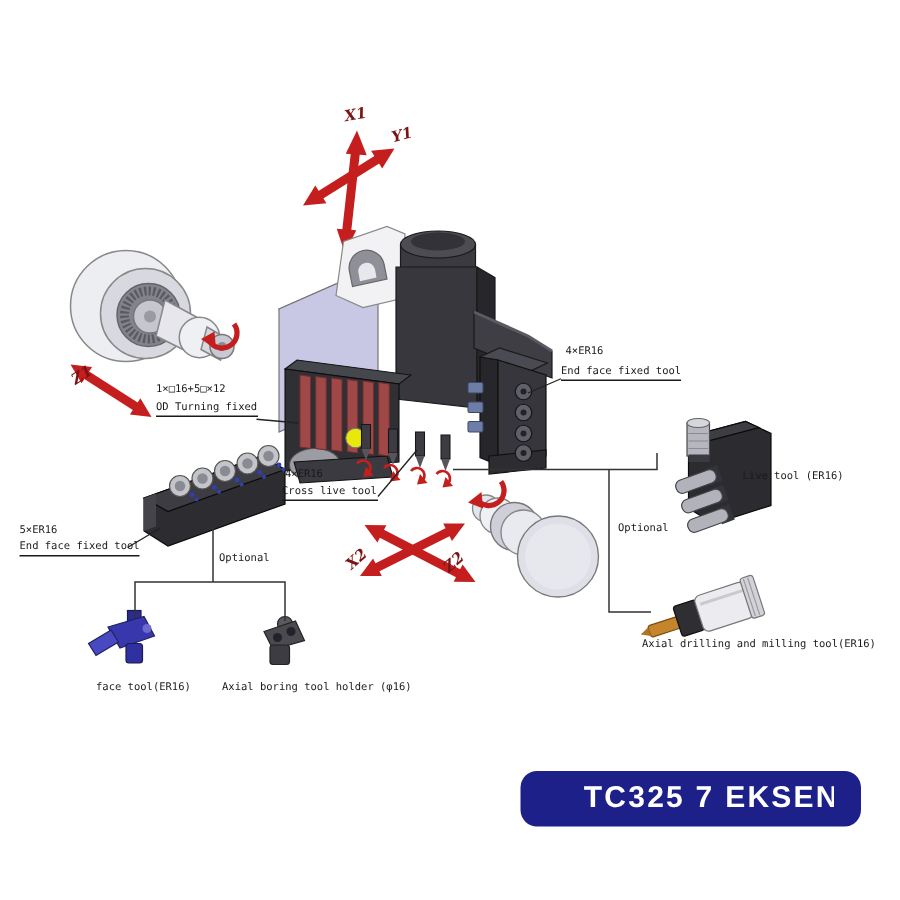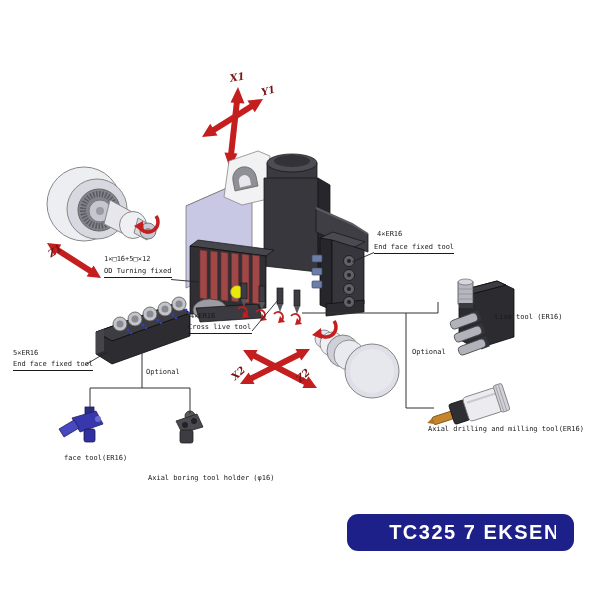--- a/index.html
+++ b/index.html
@@ -270,21 +270,21 @@
 
   <div class="lbl" style="left:13px;top:349px;">5×ER16</div>
   <div class="lbl" style="left:13px;top:360px;">
     <span class="ul" style="min-width:73px;">End face fixed tool</span>
   </div>
 
   <div class="lbl" style="left:146px;top:368px;">Optional</div>
   <div class="lbl" style="left:412px;top:348px;">Optional</div>
 
   <div class="lbl" style="left:64px;top:454px;">face tool(ER16)</div>
-  <div class="lbl" style="left:148px;top:454px;margin-top:20px;">Axial boring tool holder (φ16)</div>
+  <div class="lbl" style="left:148px;top:454px;">Axial boring tool holder (φ16)</div>
 
   <div class="lbl" style="left:495px;top:313px;">Live tool (ER16)</div>
   <div class="lbl" style="left:428px;top:425px;">Axial drilling and milling tool(ER16)</div>
 
   <div id="badge" title="TC325 7 EKSEN" style="background: rgb(30, 32, 137); color: rgb(255, 255, 255); padding-left: 28px;">TC325 7 EKSEN</div>
   <div id="badge-sliver" style="background: rgb(30, 32, 137);"></div>
 
 </div>
 
 </body></html>

